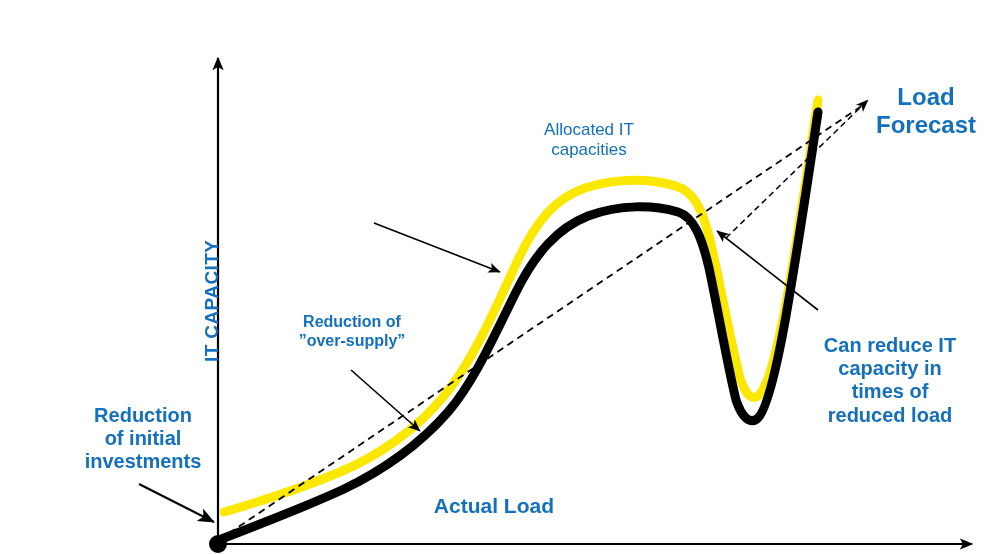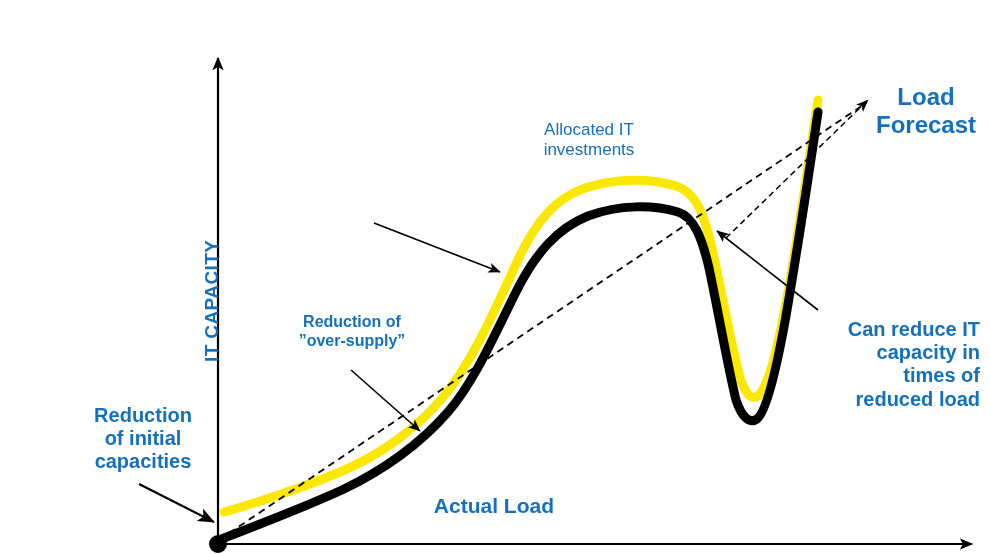--- a/index.html
+++ b/index.html
@@ -99,35 +99,35 @@
       <line x1="351" y1="370" x2="420" y2="431" stroke="#000000" stroke-width="1.6" marker-end="url(#arrowSolid)"></line>
       <line x1="139" y1="484" x2="214" y2="522" stroke="#000000" stroke-width="2.2" marker-end="url(#arrowSolid)"></line>
       <line x1="818" y1="310" x2="717" y2="231" stroke="#000000" stroke-width="1.6" marker-end="url(#arrowSolid)"></line>
       <line x1="726" y1="238" x2="868" y2="100" stroke="#000000" stroke-width="1.5" stroke-dasharray="6 4" marker-end="url(#arrowDash)"></line>
     </g>
   </svg>
 
   <div id="axis-y-label" style="left:201px; top:362px;">IT CAPACITY</div>
 
   <div class="lbl reg" style="left:504px; top:120px; width:170px; font-size:17px;">Allocated IT
-investments</div>
+capacities</div>
 
 
   <div class="lbl" style="left:262px; top:313px; width:180px; font-size:16px;">Reduction of
 ”over-supply”</div>
 
   <div class="lbl" style="left:58px; top:404px; width:170px; font-size:20px;">Reduction
 of initial
-capacities</div>
+investments</div>
 
   <div class="lbl" style="left:394px; top:470px; width:160px; font-size:21px;text-align:right;">
     <span class="squiggle">Actual Load</span>
   </div>
 
   <div class="lbl" style="left:864px; top:83px; width:124px; font-size:24px;">Load
 Forecast</div>
 
-  <div class="lbl" style="left:800px; top:318px; width:180px; font-size:20px;text-align:right;">Can reduce IT
+  <div class="lbl" style="left:800px; top:334px; width:180px; font-size:20px;">Can reduce IT
 capacity in
 times of
 reduced load</div>
 
 </div>
 
 </body></html>

